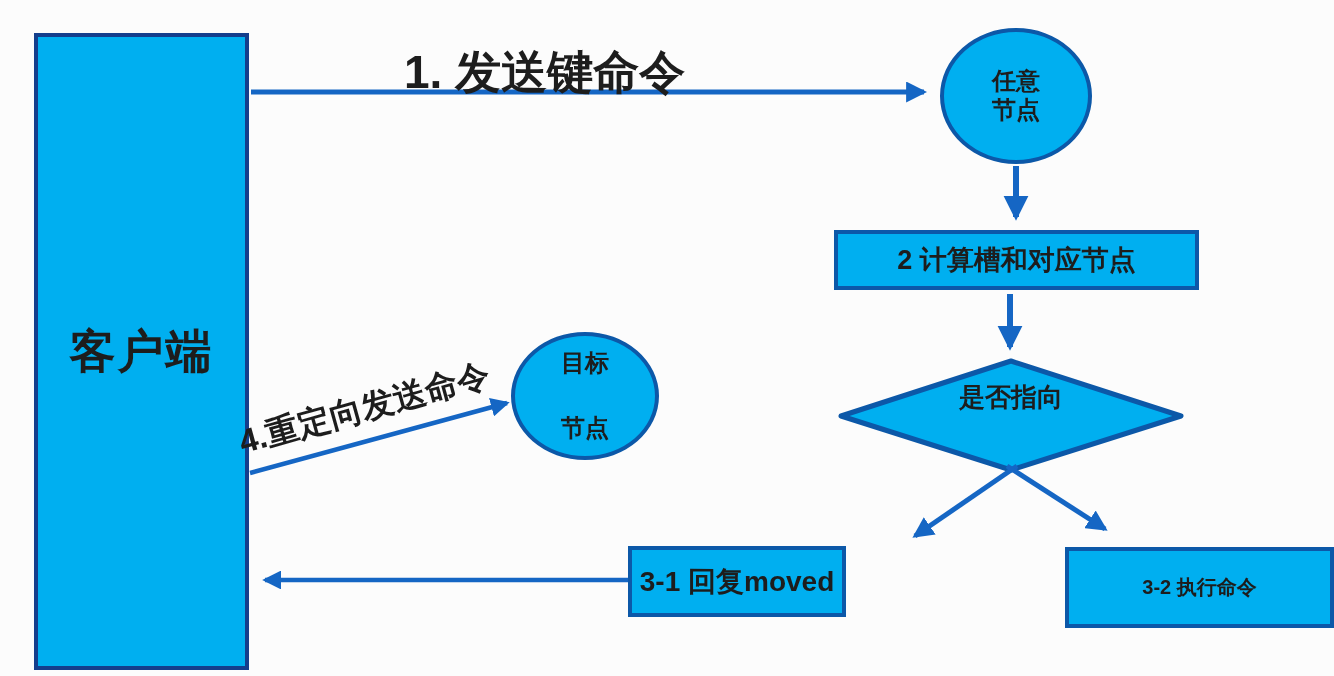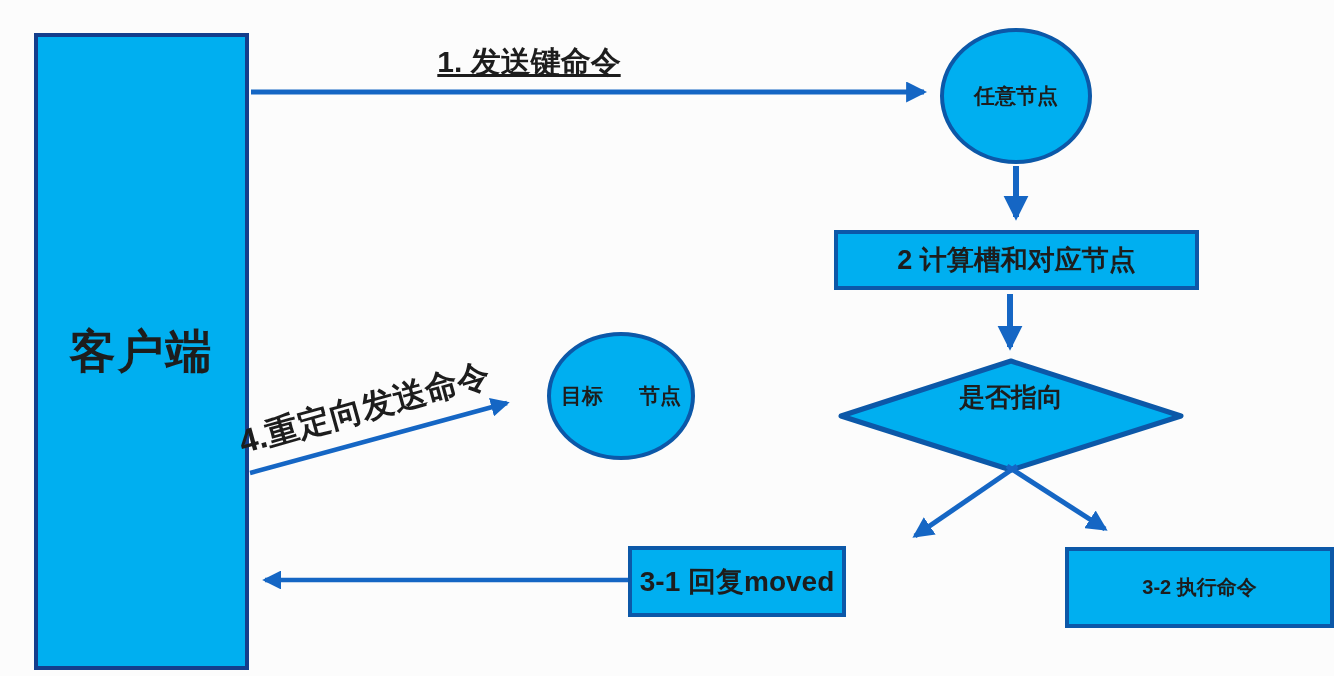--- a/index.html
+++ b/index.html
@@ -11,32 +11,32 @@
   #arrow-layer{position:absolute;left:0;top:0;width:1334px;height:676px;}
   .node{
     position:absolute;display:flex;align-items:center;justify-content:center;
     box-sizing:border-box;background:#00aff0;border:4px solid #0c58a8;
     text-align:center;font-weight:bold;
   }
   .rect-client{
     left:34px;top:33px;width:215px;height:637px;
     border:4px solid #143e8c;font-size:46px;letter-spacing:2px;font-family:Liberation Mono, monospace;
   }
-  .circle{border-radius:50%;flex-direction:row;font-size:21px;line-height:1.2;}
+  .circle{border-radius:50%;flex-direction:column;font-size:24px;line-height:1.2;}
   .circle-any{left:940px;top:28px;width:152px;height:136px;}
-  .circle-target{left:547px;top:332px;width:148px;height:128px;gap:36px;}
+  .circle-target{left:511px;top:332px;width:148px;height:128px;gap:36px;}
   .rect-step2{left:827px;top:230px;width:365px;height:60px;font-size:27px;margin-left:7px;}
   .rect-moved{left:628px;top:546px;width:218px;height:71px;font-size:28px;}
   .rect-exec{left:1065px;top:547px;width:269px;height:81px;font-size:20px;}
   .diamond-label{
     position:absolute;left:896px;top:381px;width:230px;text-align:center;
     font-size:26px;font-weight:bold;line-height:1.25;
   }
   .edge-label{position:absolute;font-weight:bold;white-space:nowrap;}
-  .edge-label-1{left:404px;top:42px;width:250px;text-align:center;font-size:30px;text-decoration:underline;}
+  .edge-label-1{left:404px;top:42px;width:250px;text-align:center;font-size:46px;}
   .edge-label-4{
     left:246px;top:420px;font-size:33px;
     transform:rotate(-15.5deg);transform-origin:left bottom;
   }
 </style>
 </head>
 <body>
 
 <div id="stage">
 

